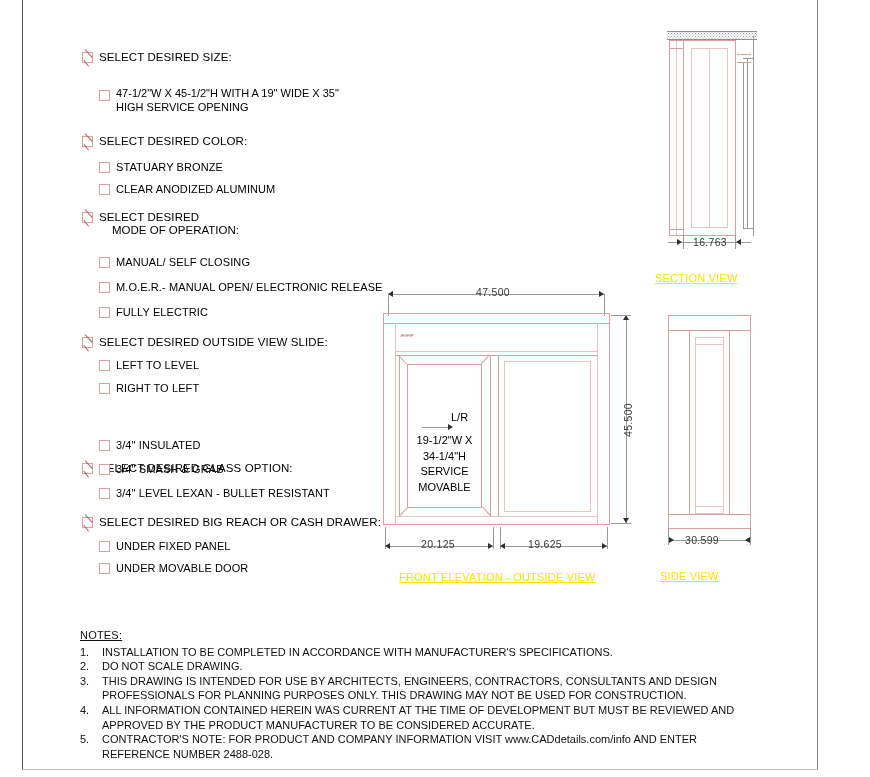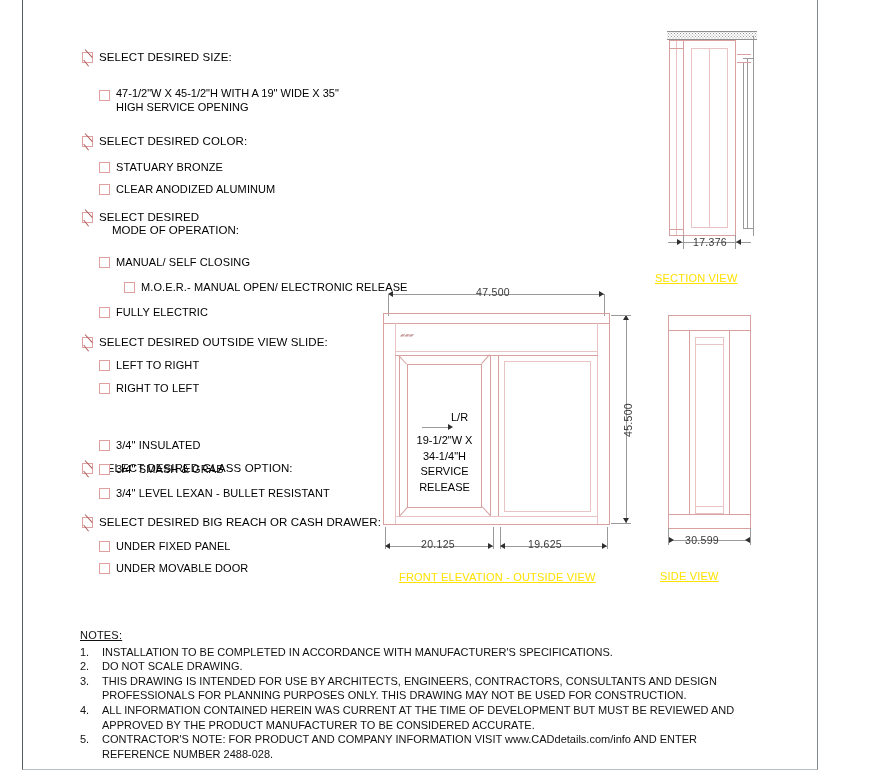--- a/index.html
+++ b/index.html
@@ -192,32 +192,32 @@
     <span class="cbx"></span><span class="olabel sub">CLEAR ANODIZED ALUMINUM</span>
   </div>
 
   <div class="opt-row" style="left:0px;top:160px;">
     <span class="cbx checked"></span><span class="olabel">SELECT DESIRED</span>
   </div>
   <div class="hdr-second" style="left:18px;top:176px;margin-left:12px;">MODE OF OPERATION:</div>
   <div class="opt-row" style="left:17px;top:205px;">
     <span class="cbx"></span><span class="olabel sub">MANUAL/ SELF CLOSING</span>
   </div>
-  <div class="opt-row" style="left:17px;top:230px;margin-left:25px;">
+  <div class="opt-row" style="left:17px;top:230px;">
     <span class="cbx"></span><span class="olabel sub">M.O.E.R.- MANUAL OPEN/ ELECTRONIC RELEASE</span>
   </div>
   <div class="opt-row" style="left:17px;top:255px;">
     <span class="cbx"></span><span class="olabel sub">FULLY ELECTRIC</span>
   </div>
 
   <div class="opt-row" style="left:0px;top:285px;">
     <span class="cbx checked"></span><span class="olabel">SELECT DESIRED OUTSIDE VIEW SLIDE:</span>
   </div>
   <div class="opt-row" style="left:17px;top:308px;">
-    <span class="cbx"></span><span class="olabel sub">LEFT TO RIGHT</span>
+    <span class="cbx"></span><span class="olabel sub">LEFT TO LEVEL</span>
   </div>
   <div class="opt-row" style="left:17px;top:331px;">
     <span class="cbx"></span><span class="olabel sub">RIGHT TO LEFT</span>
   </div>
 
   <div class="opt-row" style="left:0px;top:363px;margin-top:48px;">
     <span class="cbx checked"></span><span class="olabel">SELECT DESIRED GLASS OPTION:</span>
   </div>
   <div class="opt-row" style="left:17px;top:388px;">
     <span class="cbx"></span><span class="olabel sub">3/4" INSULATED</span>
@@ -281,21 +281,21 @@
   <div class="ln lnh ln-soft" style="left:124px;top:76px;width:87px;"></div>
   <div class="ln lnh ln-soft" style="left:124px;top:226px;width:87px;"></div>
 
   <div class="lr" style="position:absolute;left:51px;top:126px;">L/R</div>
   <div class="ln lnh ln-gray" style="left:42px;top:142px;width:30px;"></div>
   <div class="arrow ar-r" style="left:68px;top:139px;"></div>
   <div class="svc" style="left:22px;top:148px;width:85px;">
     <div>19-1/2"W X</div>
     <div>34-1/4"H</div>
     <div>SERVICE</div>
-    <div>RELEASE</div>
+    <div>MOVABLE</div>
   </div>
 
   <div class="ln lnv ln-gray" style="left:246px;top:30px;width:1px;height:208px;"></div>
   <div class="arrow ar-u" style="left:243px;top:30px;"></div>
   <div class="arrow ar-d" style="left:243px;top:233px;"></div>
   <div class="ln lnh ln-gray" style="left:231px;top:30px;width:20px;"></div>
   <div class="ln lnh ln-gray" style="left:231px;top:238px;width:20px;"></div>
   <div class="dimtxt vert" style="left:242px;top:152px;">45.500</div>
 
   <div class="ln lnv ln-gray" style="left:5px;top:242px;height:22px;"></div>
@@ -346,21 +346,21 @@
   <div class="ln lnh" style="left:14px;top:211px;width:14px;"></div>
   <div class="ln lnh" style="left:14px;top:217px;width:14px;"></div>
 
   <div class="ln lnh ln-gray" style="left:28px;top:224px;width:52px;"></div>
   <div class="ln lnv ln-gray" style="left:28px;top:217px;height:14px;"></div>
   <div class="ln lnv ln-gray" style="left:80px;top:217px;height:14px;"></div>
   <div class="ln lnh ln-gray" style="left:13px;top:224px;width:16px;"></div>
   <div class="ln lnh ln-gray" style="left:80px;top:224px;width:16px;"></div>
   <div class="arrow ar-r" style="left:22px;top:221px;"></div>
   <div class="arrow ar-l" style="left:81px;top:221px;"></div>
-  <div class="dimtxt" style="left:38px;top:218px;">17.376</div>
+  <div class="dimtxt" style="left:38px;top:218px;">16.763</div>
 
   <div class="viewlabel" style="left:0px;top:254px;">SECTION VIEW</div>
 </div>
 
 <div class="draw" style="left:660px;top:308px;width:110px;height:280px;">
 
   <div class="ln lnh" style="left:8px;top:7px;width:82px;"></div>
   <div class="ln lnh" style="left:8px;top:22px;width:82px;"></div>
   <div class="ln lnv" style="left:8px;top:7px;height:213px;"></div>
   <div class="ln lnv" style="left:90px;top:7px;height:213px;"></div>

